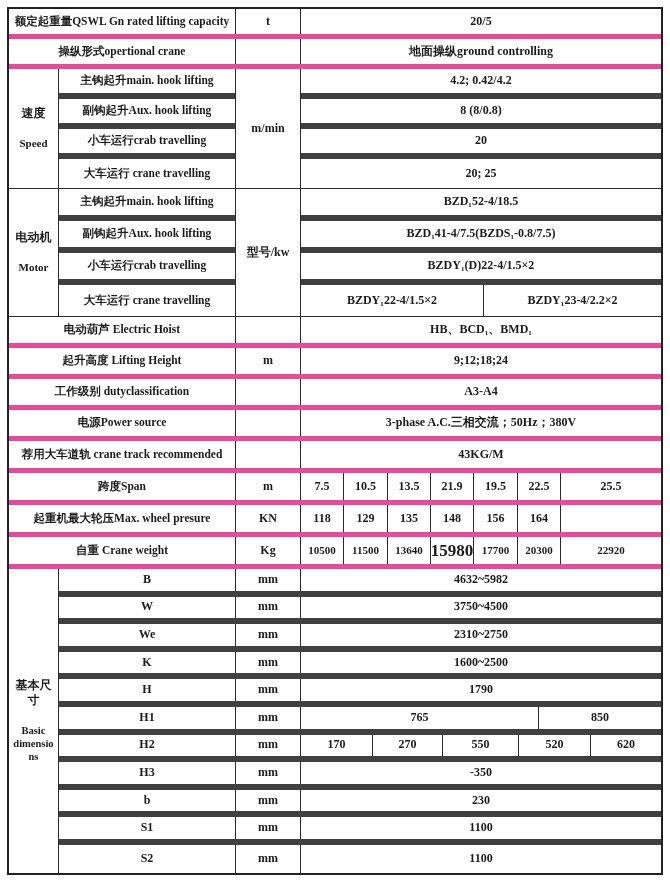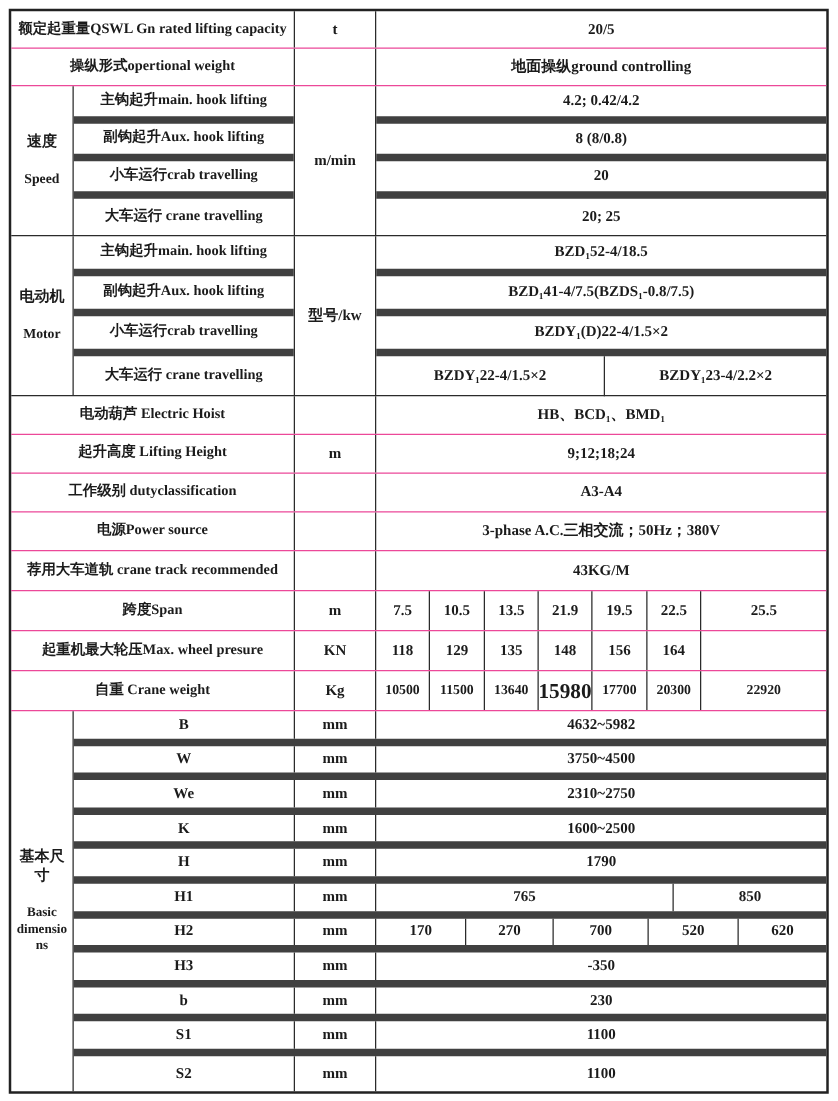--- a/index.html
+++ b/index.html
@@ -18,21 +18,21 @@
   .cell {
     display: flex; align-items: center; justify-content: center;
     text-align: center;
     font-weight: bold; font-size: 12px; color: #1b1b1b;
     line-height: 1.15; padding: 0 2px;
     overflow: hidden;
   }
   .c  { border-right: 1px solid #2b2b2b; }
 
   
-  .r { display: flex; border-bottom: 1px solid #ec4899; }
+  .r { display: flex; border-bottom: 5px solid #ec4899; }
   .sect { display: flex; border-bottom: 1px solid #2b2b2b; }
   .tbl > :last-child { border-bottom: none; }
 
   
   .w-group     { width: 50px; gap: 16px; }
   .w-label     { width: 177px; }
   .w-labelwide { width: 227px; }
   .w-unit      { width: 65px; }
   .w-val       { flex: 1; }
 
@@ -70,21 +70,21 @@
 
 <div class="tbl">
 
   <div class="r h30">
     <div class="cell c w-labelwide label-cell">额定起重量QSWL Gn rated lifting capacity</div>
     <div class="cell c w-unit">t</div>
     <div class="cell w-val">20/5</div>
   </div>
 
   <div class="r h30">
-    <div class="cell c w-labelwide label-cell">操纵形式opertional weight</div>
+    <div class="cell c w-labelwide label-cell">操纵形式opertional crane</div>
     <div class="cell c w-unit"></div>
     <div class="cell w-val">地面操纵ground controlling</div>
   </div>
 
   <div class="sect" style="height:120px">
     <div class="cell c w-group group-cell">
       <span class="zh">速度</span>
       <span class="en">Speed</span>
     </div>
     <div class="stack w-label c">
@@ -232,21 +232,21 @@
         <div class="cell c w-unit">mm</div>
         <div class="cell c h1a">765</div>
         <div class="cell h1b">850</div>
       </div>
 
       <div class="drow srowd">
         <div class="cell c w-label">H2</div>
         <div class="cell c w-unit">mm</div>
         <div class="cell c h2a">170</div>
         <div class="cell c h2b">270</div>
-        <div class="cell c h2c">700</div>
+        <div class="cell c h2c">550</div>
         <div class="cell c h2d">520</div>
         <div class="cell h2e">620</div>
       </div>
 
       <div class="drow srowd">
         <div class="cell c w-label">H3</div>
         <div class="cell c w-unit">mm</div>
         <div class="cell w-val">-350</div>
       </div>
 

